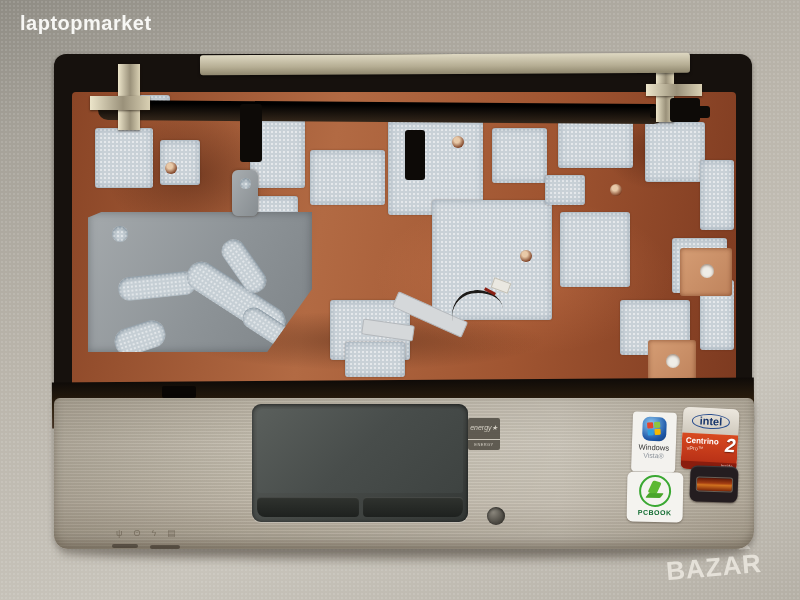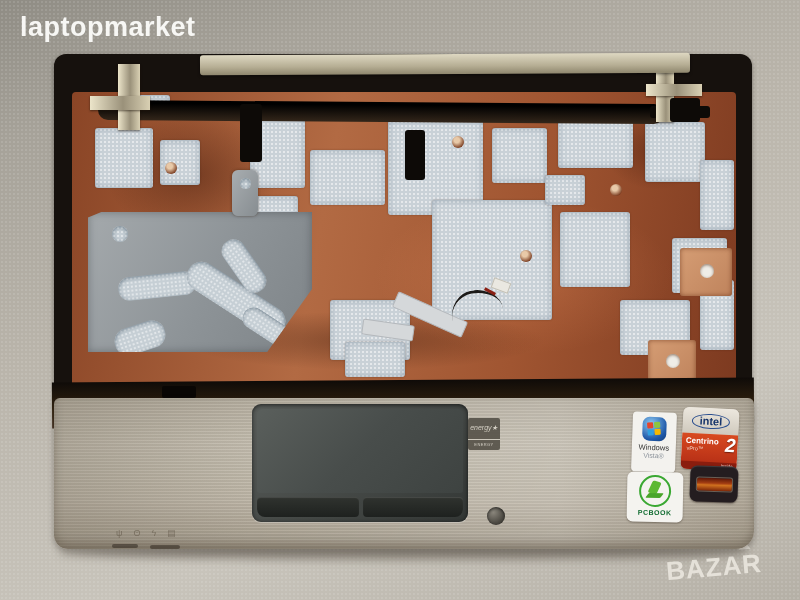--- a/index.html
+++ b/index.html
@@ -3,21 +3,21 @@
 <meta charset="utf-8">
 <style>
   html,body{margin:0;padding:0;background:#888;}
   #stage{position:relative;width:800px;height:600px;overflow:hidden;
          font-family:"Liberation Sans", sans-serif;
          background:linear-gradient(160deg,#8f8c84 0%,#a6a299 16%,#bab5ab 42%,#c8c4bb 72%,#b5b0a6 100%);}
   .abs{position:absolute;}
   .speckle{background-image:radial-gradient(rgba(255,255,255,.28) .6px, transparent 1.1px);
            background-size:4px 4px;}
   
-  .wm-top{left:20px;top:12px;font-size:27px;font-weight:bold;letter-spacing:.5px;
+  .wm-top{left:20px;top:12px;font-size:20px;font-weight:bold;letter-spacing:.5px;
           color:rgba(252,252,250,.95);}
   .wm-bot{left:666px;top:552px;font-size:26px;font-weight:bold;letter-spacing:1px;
           color:rgba(236,233,224,.85);transform:rotate(-5deg);}
   .bag{left:74px;top:-9px;width:0;height:0;border-left:6px solid transparent;
        border-right:6px solid transparent;border-bottom:9px solid rgba(236,233,224,.8);}
   
   #laptop{left:50px;top:44px;width:706px;height:514px;}
   #shadow{left:58px;top:546px;width:690px;height:14px;border-radius:50%;
           background:rgba(70,62,52,.45);filter:blur(4px);}
   #frame{left:4px;top:10px;width:698px;height:352px;background:#16110d;

